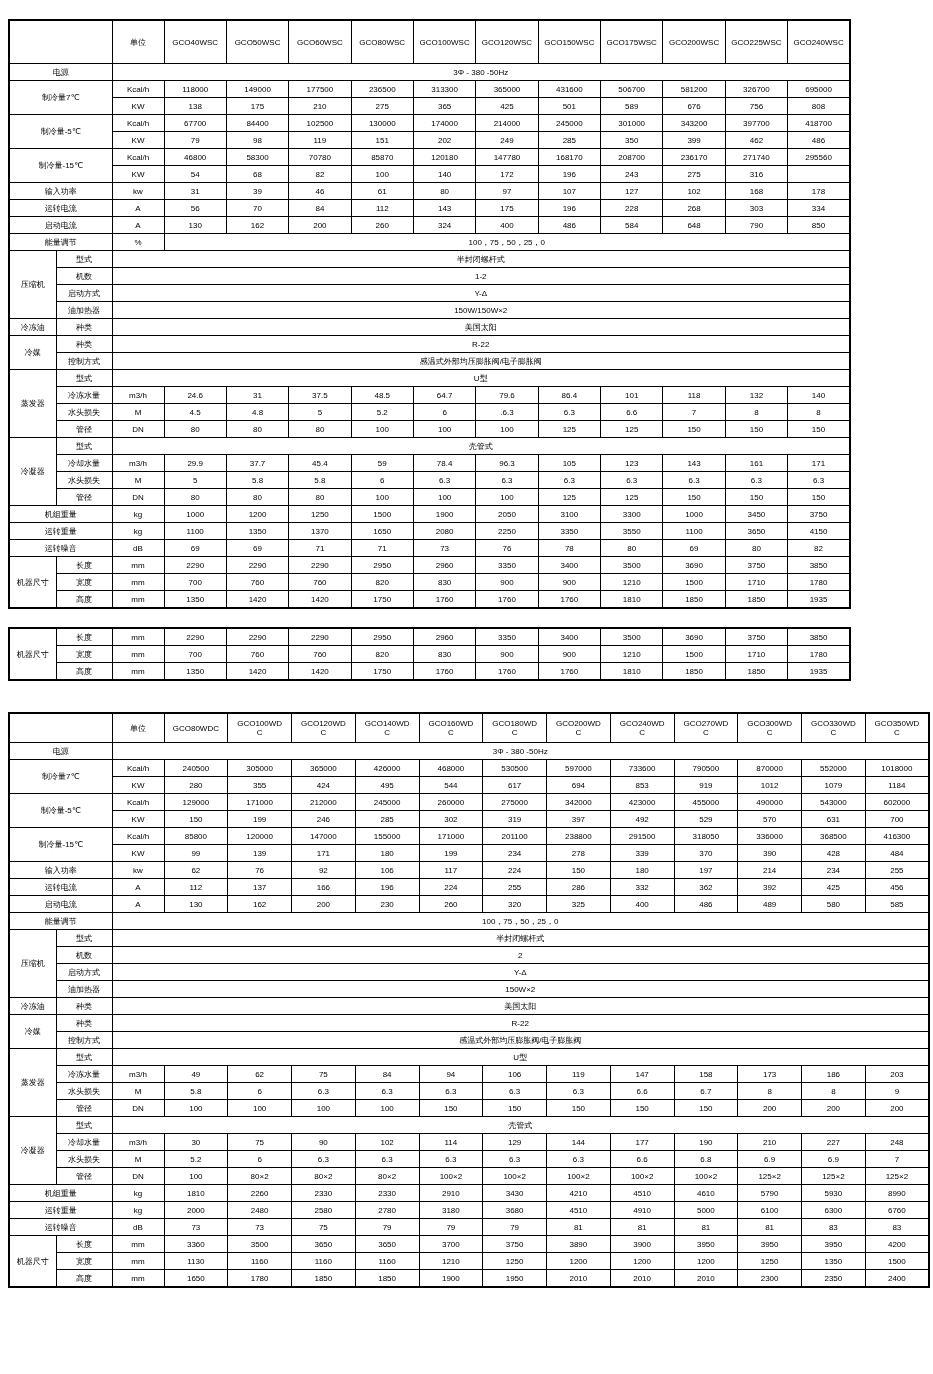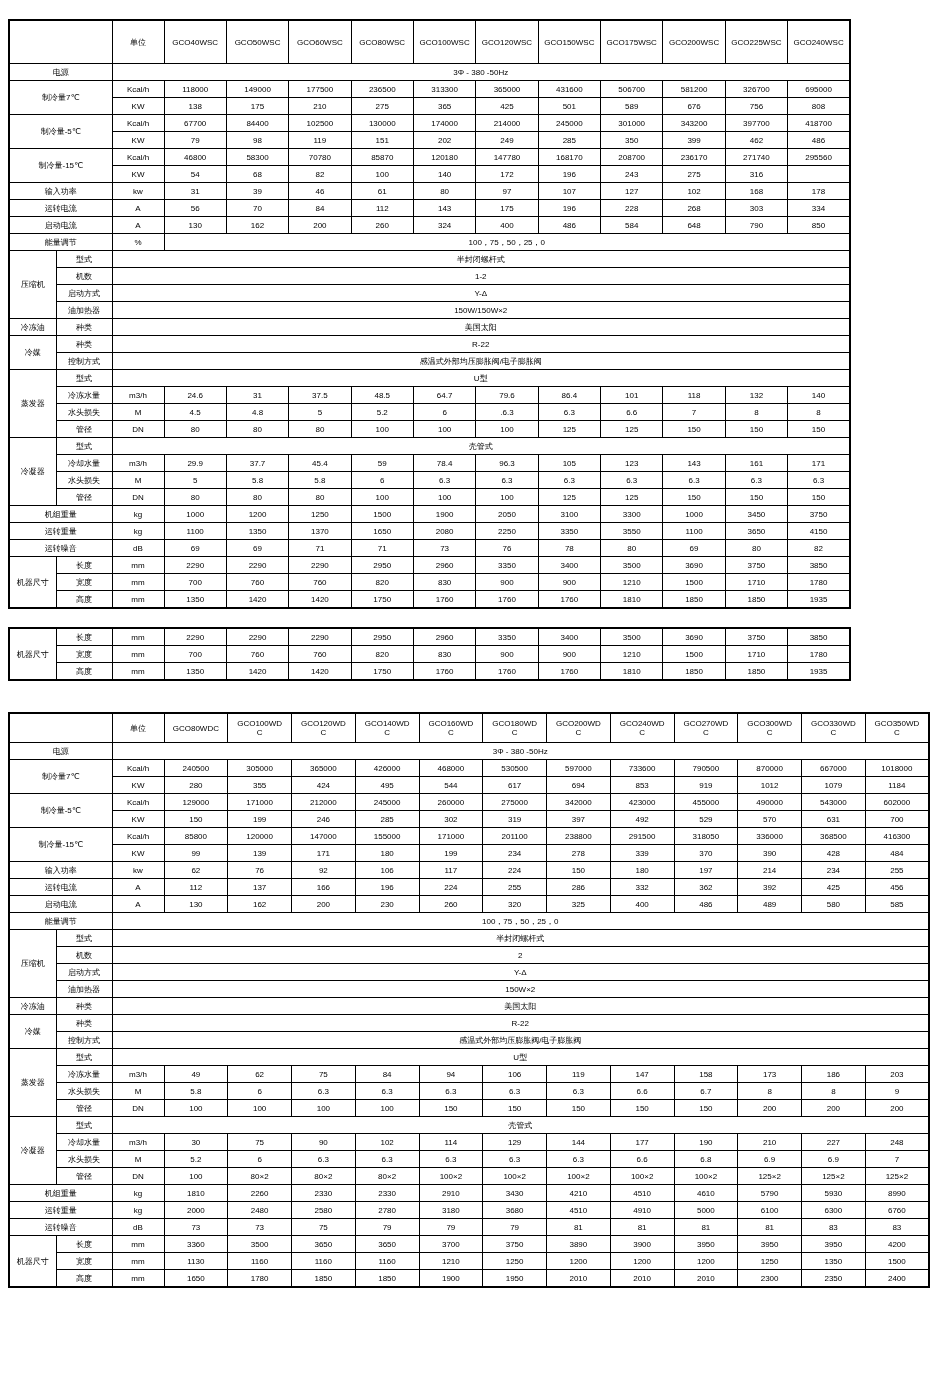--- a/index.html
+++ b/index.html
@@ -549,21 +549,21 @@
           <td>240500</td>
           <td>305000</td>
           <td>365000</td>
           <td>426000</td>
           <td>468000</td>
           <td>530500</td>
           <td>597000</td>
           <td>733600</td>
           <td>790500</td>
           <td>870000</td>
-          <td>667000</td>
+          <td>552000</td>
           <td>1018000</td>
         </tr>
         <tr>
           <td>KW</td>
           <td>280</td>
           <td>355</td>
           <td>424</td>
           <td>495</td>
           <td>544</td>
           <td>617</td>

